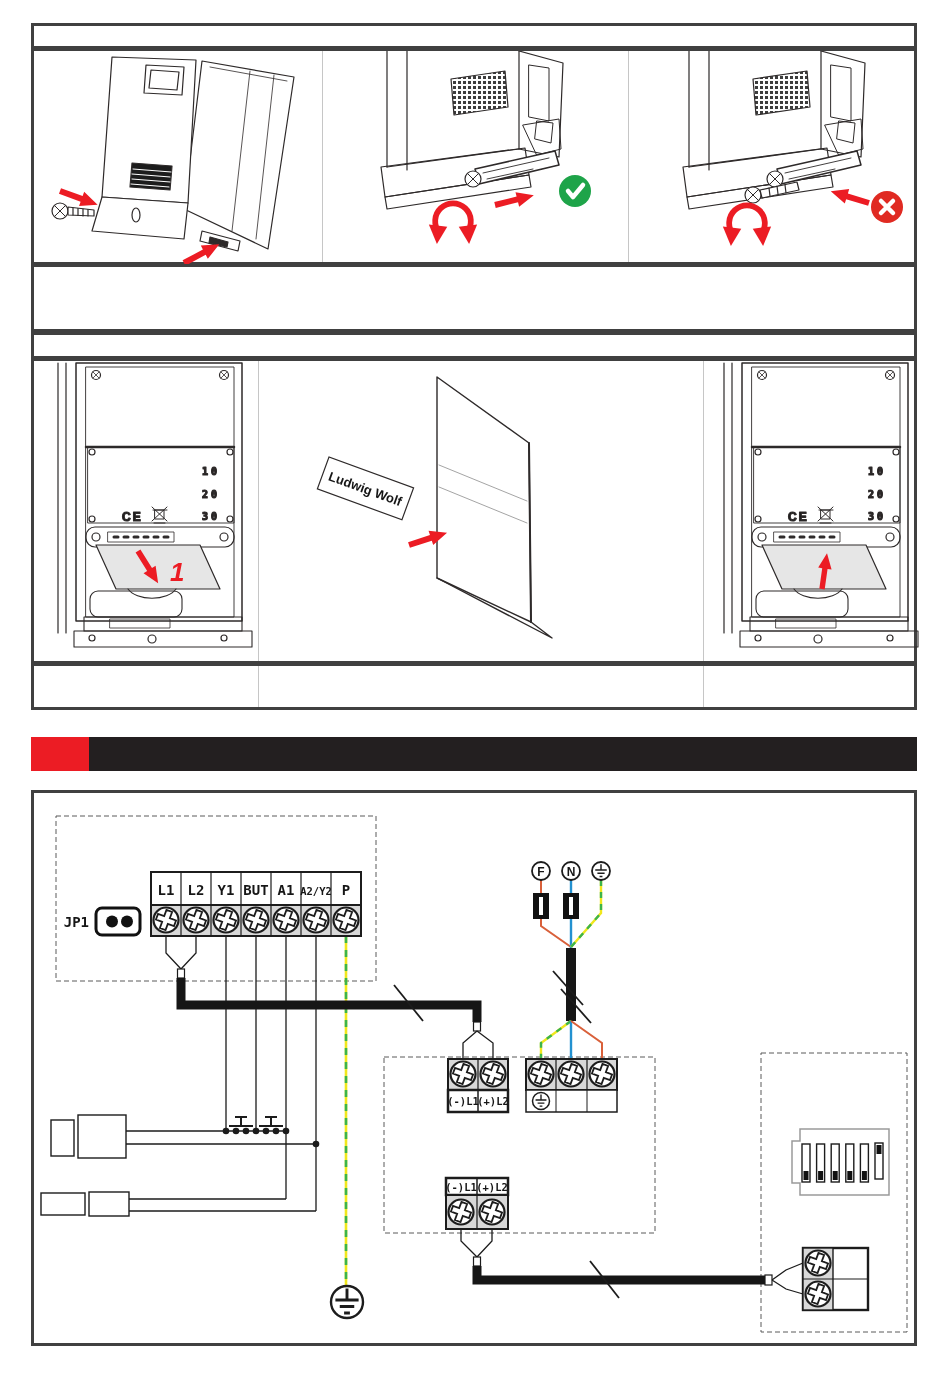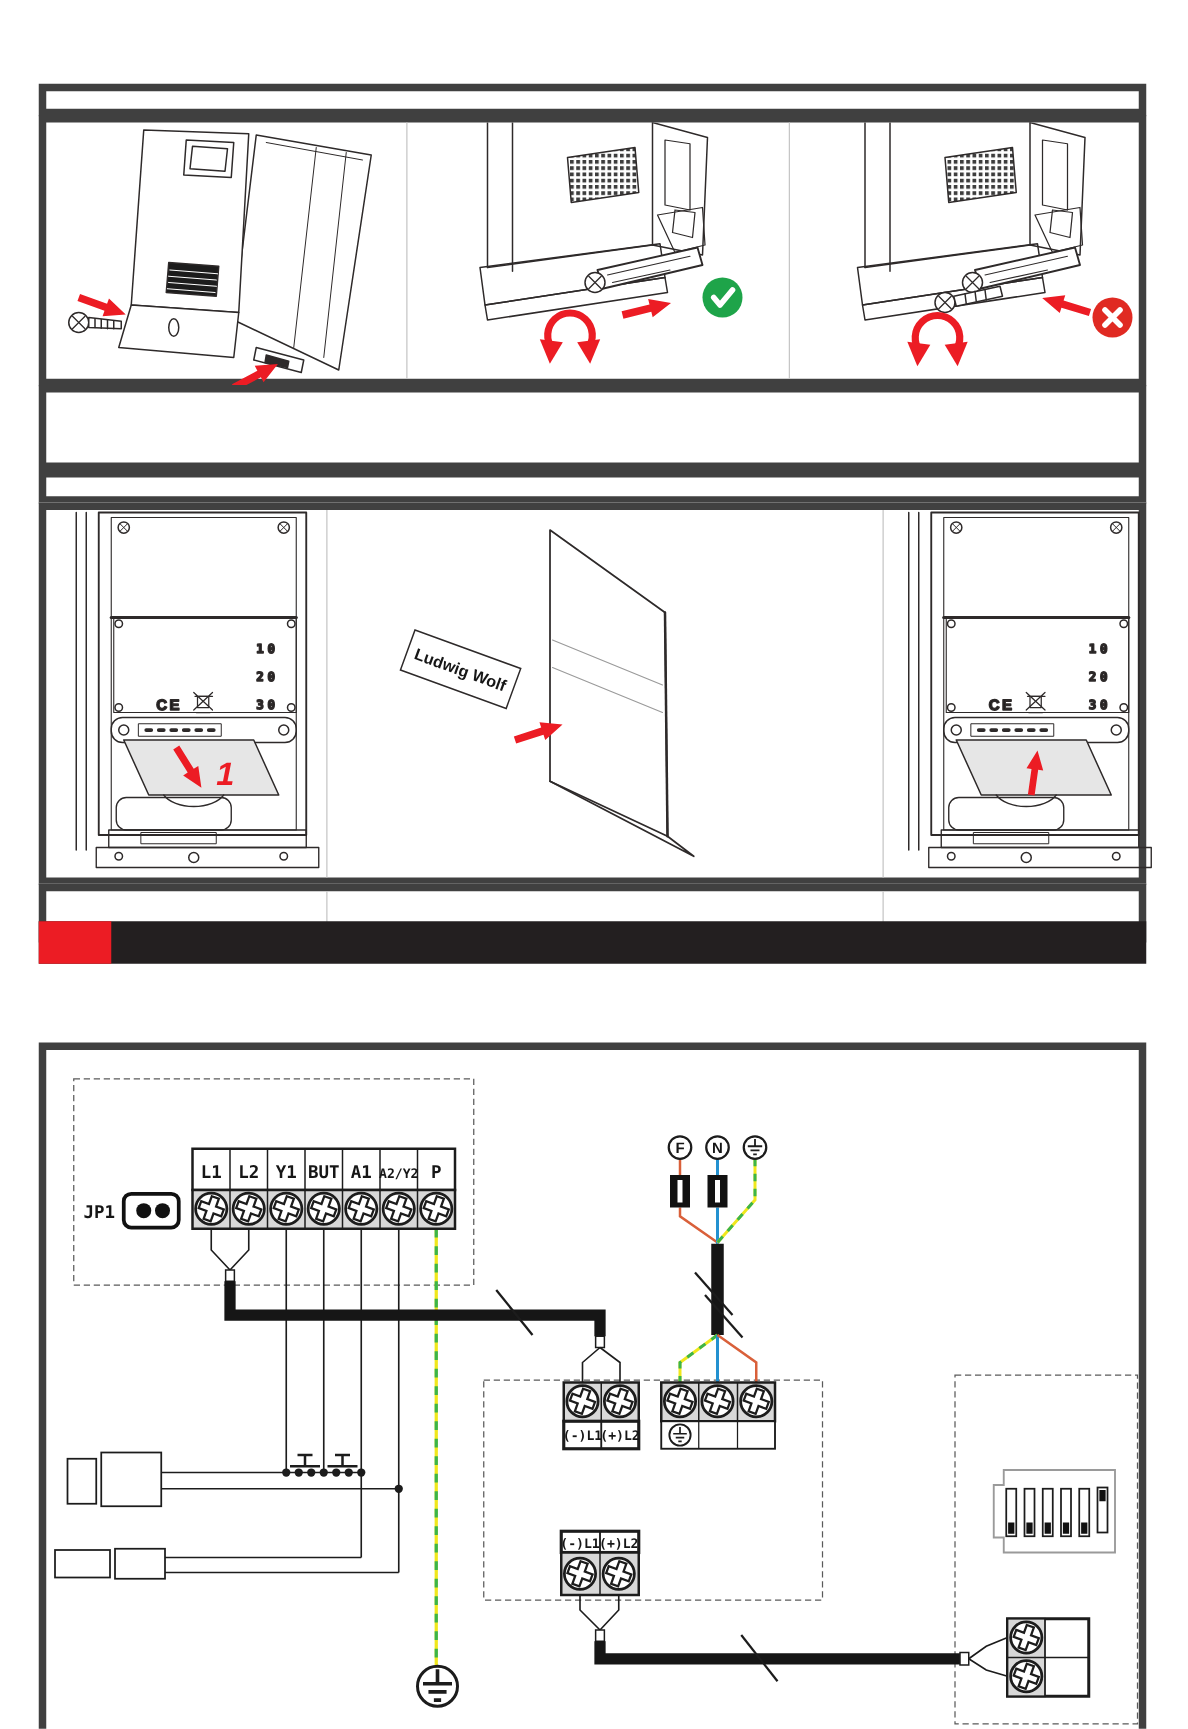--- a/index.html
+++ b/index.html
@@ -1,18 +1,18 @@
 <!DOCTYPE html>
 <html><head>
 <meta charset="utf-8">
 <style>
   html,body{margin:0;padding:0;background:#fff;}
   body{width:950px;height:1383px;position:relative;font-family:"Liberation Sans",sans-serif;}
   .abs{position:absolute;}
-  .box{border:6px solid #404040;background:#fff;box-sizing:border-box;margin-top:44px;}
+  .box{border:3px solid #404040;background:#fff;box-sizing:border-box;}
   .vdiv{position:absolute;top:0;bottom:0;width:0;border-left:1px solid #c6c6c6;}
   svg{display:block;}
   svg text{fill:#161616;}
   .tm{font-family:"DejaVu Sans Mono",monospace;font-weight:bold;}
   .ts{font-family:"Liberation Sans",sans-serif;font-weight:bold;}
   .tstep{font-family:"Liberation Sans",sans-serif;font-weight:bold;font-style:italic;fill:#ec1c24;}
   .draw{stroke:#2e2a2a;fill:none;stroke-width:1.2;stroke-linejoin:round;stroke-linecap:round;}
 </style>
 </head>
 <body>

